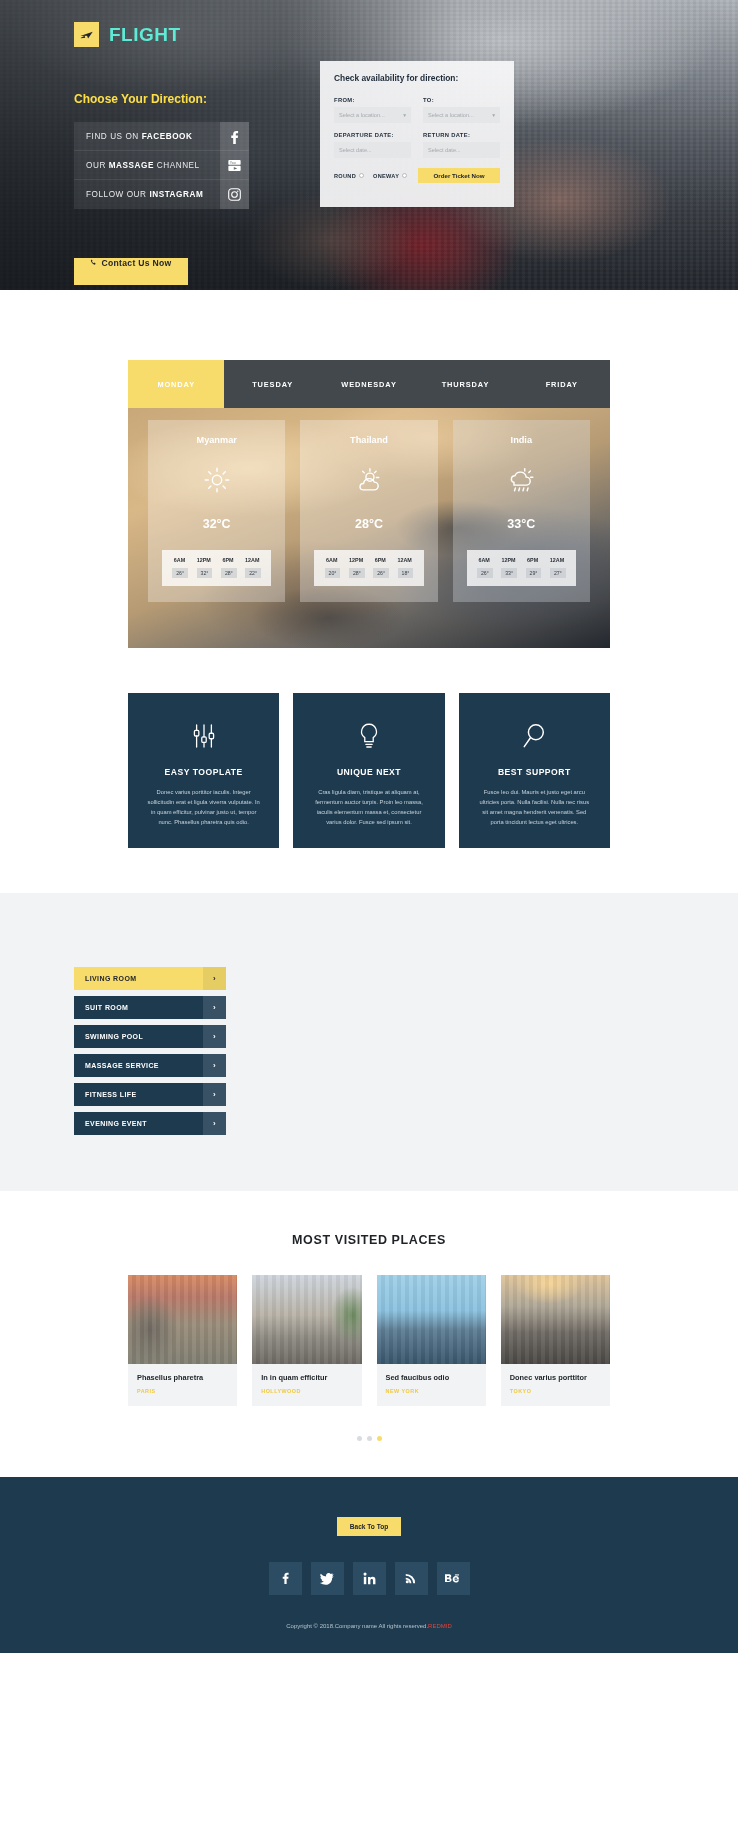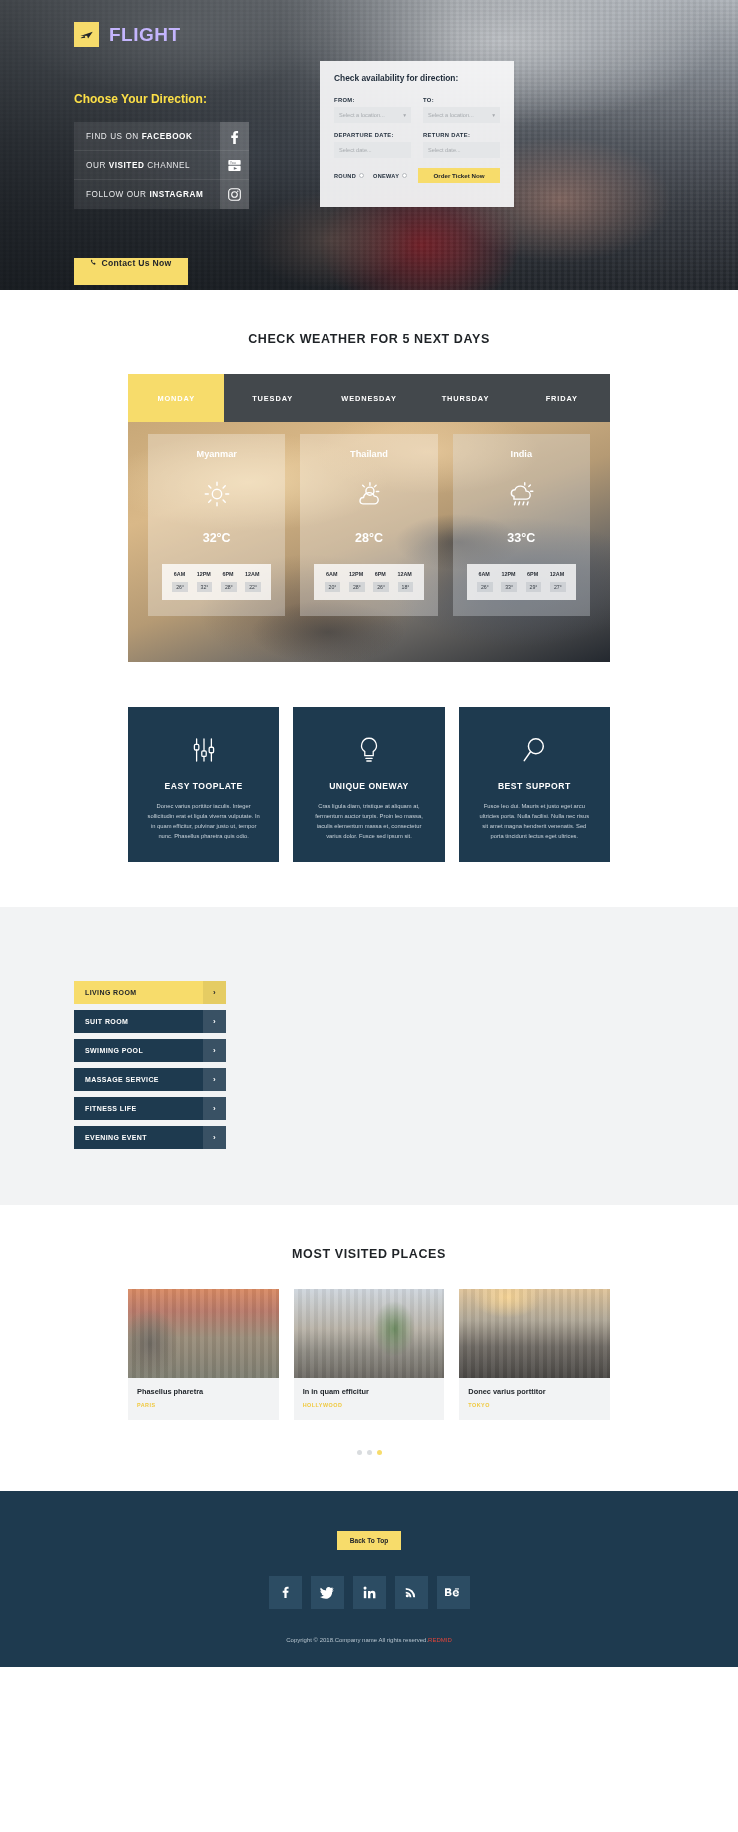--- a/index.html
+++ b/index.html
@@ -46,21 +46,21 @@
     position: absolute; left: 74px; top: 22px;
     display: flex; align-items: center; gap: 10px;
     z-index: 6;
   }
   .logo-mark {
     width: 25px; height: 25px; background: #f7dc6b;
     display: flex; align-items: center; justify-content: center;
   }
   .logo-mark svg { display: block; }
   .logo-text {
-    color: #c4b5fd; font-size: 19px; font-weight: bold; letter-spacing: .5px;
+    color: #5eead4; font-size: 19px; font-weight: bold; letter-spacing: .5px;
   }
 
   .hero-left { position: absolute; left: 74px; top: 92px; z-index: 6; width: 175px; }
   .choose-title { color: #fde047; font-size: 12px; font-weight: bold; margin-bottom: 16px; }
   .social-list { }
   .social-row {
     position: relative;
     height: 29px;
     display: flex; align-items: center;
     background: rgba(255,255,255,.085);
@@ -271,21 +271,21 @@
         <div class="social-row">
           <span class="social-label"><span>FIND US ON </span><b>FACEBOOK</b></span>
           <span class="social-ico">
             <svg width="11" height="14" viewBox="0 0 12 16" fill="#fff">
                 <path d="M7.5 16V9h2.2l.3-2.6H7.5V4.9c0-.7.2-1.2 1.2-1.2h1.4V1.1C9.8 1 9 1 8 1 5.9 1 4.5 2.3 4.5 4.6v1.8H2.3V9h2.2v7h3z"></path>
               </svg>
           </span>
         </div>
 
         <div class="social-row">
-          <span class="social-label"><span>OUR </span><b>VISITED</b><span> CHANNEL</span></span>
+          <span class="social-label"><span>OUR </span><b>MASSAGE</b><span> CHANNEL</span></span>
           <span class="social-ico">
             <svg width="15" height="15" viewBox="0 0 22 22" fill="#fff">
               <rect x="2" y="3" width="18" height="7" rx="1.3"></rect>
               <rect x="2" y="11.5" width="18" height="7.5" rx="1.3"></rect>
               <polygon points="10,13.3 15,15.3 10,17.3" fill="#6b6f74"></polygon>
               <text x="4" y="8.7" font-size="5.2" fill="#6b6f74" font-family="Liberation Sans">You</text>
             </svg>
           </span>
         </div>
 
@@ -349,21 +349,20 @@
         <label class="bk-radio">
           <span>ONEWAY</span>
           <span class="bk-dot"></span>
         </label>
         <button class="bk-order">Order Ticket Now</button>
       </div>
     </div>
   </div>
 
   <div class="weather-wrap">
-    <div class="sec-title">CHECK WEATHER FOR 5 NEXT DAYS</div>
     <div class="weather-box" style="margin-top:28px">
       <div class="wtabs">
         <div class="wtab active">MONDAY</div>
         <div class="wtab">TUESDAY</div>
         <div class="wtab">WEDNESDAY</div>
         <div class="wtab">THURSDAY</div>
         <div class="wtab">FRIDAY</div>
       </div>
 
       <div class="wpanel">
@@ -465,21 +464,21 @@
       <div class="ftext">Donec varius porttitor iaculis. Integer sollicitudin erat et ligula viverra vulputate. In in quam efficitur, pulvinar justo ut, tempor nunc. Phasellus pharetra quis odio.</div>
     </div>
 
     <div class="fcard">
       <div class="ficon">
         <svg width="22" height="28" viewBox="0 0 24 30" fill="none" stroke="#fff" stroke-width="1.4" stroke-linecap="round">
           <path d="M12 2.2a8 8 0 00-4.6 14.6v4.4h9.2v-4.4A8 8 0 0012 2.2z"></path>
           <path d="M8.6 24.2h6.8M9.6 27h4.8"></path>
         </svg>
       </div>
-      <div class="ftitle">UNIQUE ONEWAY</div>
+      <div class="ftitle">UNIQUE NEXT</div>
       <div class="ftext">Cras ligula diam, tristique at aliquam at, fermentum auctor turpis. Proin leo massa, iaculis elementum massa et, consectetur varius dolor. Fusce sed ipsum sit.</div>
     </div>
 
     <div class="fcard">
       <div class="ficon">
         <svg width="26" height="28" viewBox="0 0 28 30" fill="none" stroke="#fff" stroke-width="1.6" stroke-linecap="round">
           <circle cx="16" cy="11" r="8"></circle>
           <path d="M10 17.2L3.5 26.5"></path>
         </svg>
       </div>
@@ -528,20 +527,27 @@
         </div>
       </div>
       <div class="pcard">
         <div class="pimg p2"></div>
         <div class="pbody">
           <div class="ptitle">In in quam efficitur</div>
           <div class="pcity">HOLLYWOOD</div>
         </div>
       </div>
       <div class="pcard">
+        <div class="pimg p3"></div>
+        <div class="pbody">
+          <div class="ptitle">Sed faucibus odio</div>
+          <div class="pcity">NEW YORK</div>
+        </div>
+      </div>
+      <div class="pcard">
         <div class="pimg p4"></div>
         <div class="pbody">
           <div class="ptitle">Donec varius porttitor</div>
           <div class="pcity">TOKYO</div>
         </div>
       </div>
     </div>
     <div class="dots">
       <span class="dot"></span>
       <span class="dot"></span>

